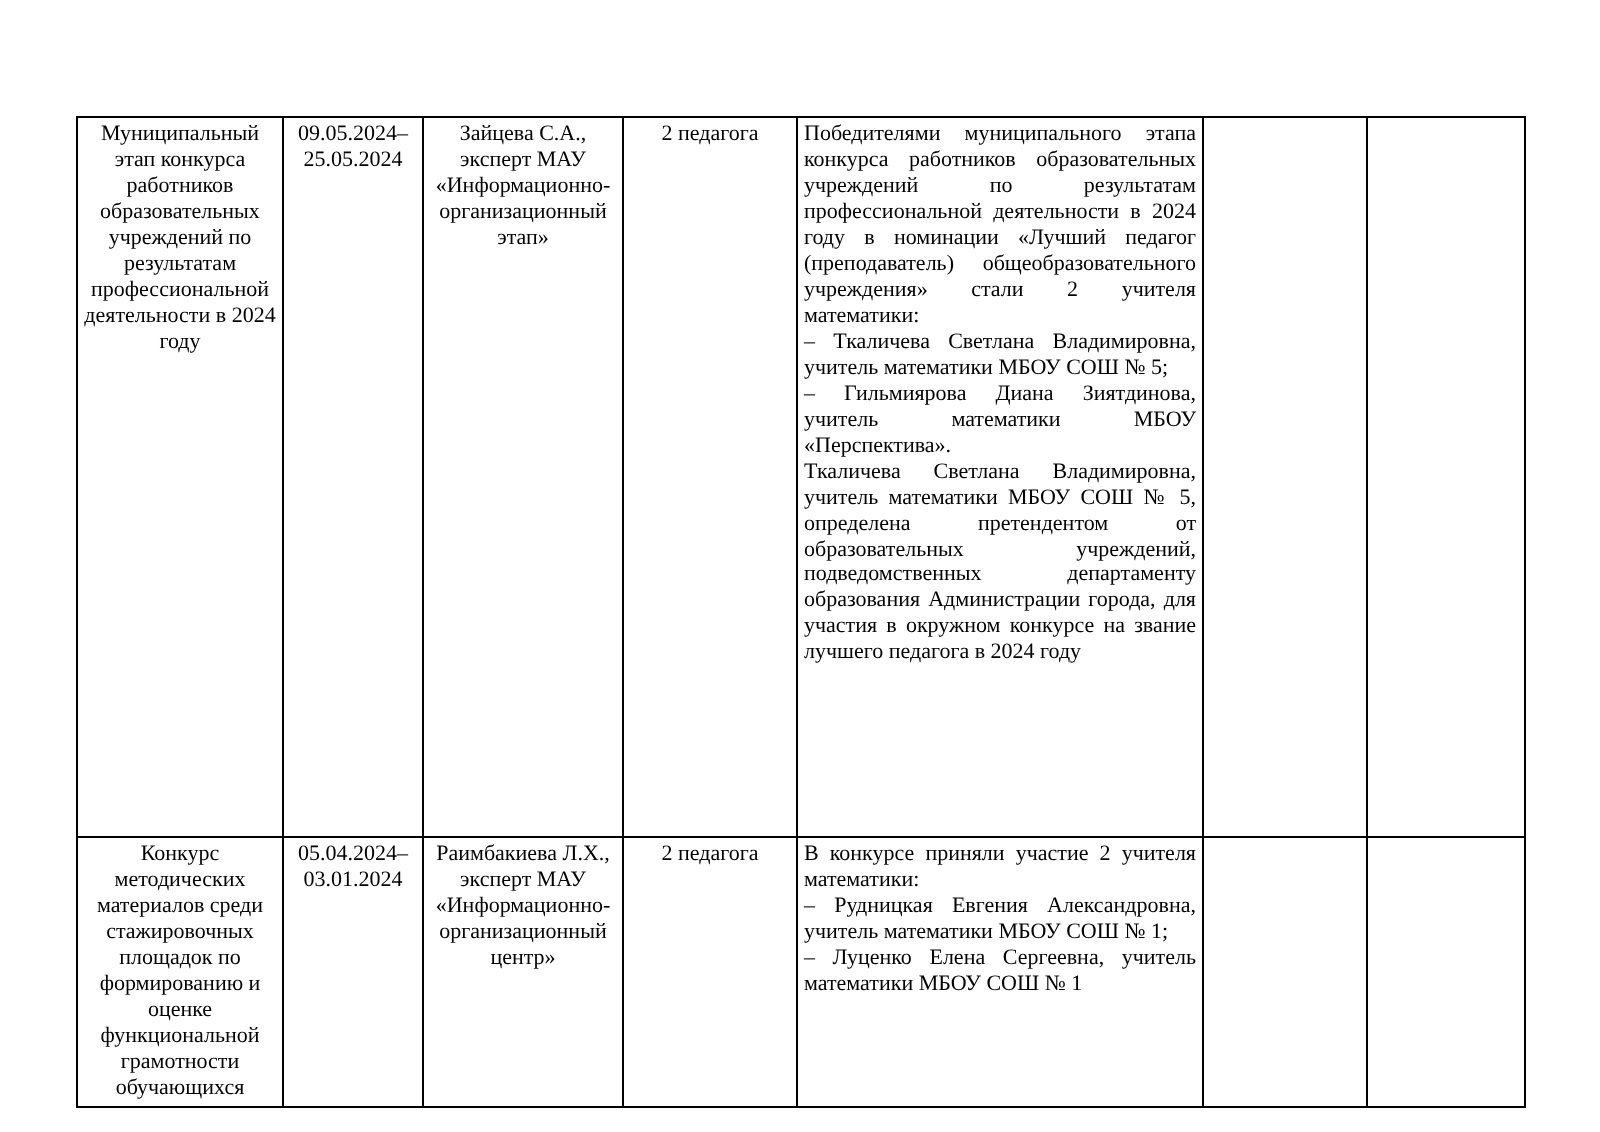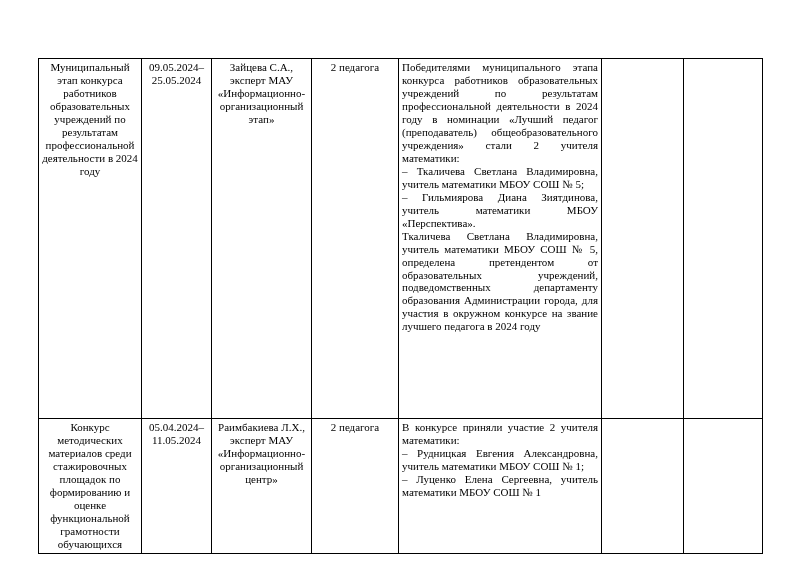--- a/index.html
+++ b/index.html
@@ -78,21 +78,21 @@
         <td class="c-center">2 педагога</td>
         <td class="c-justify pre">Победителями муниципального этапа конкурса работников образовательных учреждений по результатам профессиональной деятельности в 2024 году в номинации «Лучший педагог (преподаватель) общеобразовательного учреждения» стали 2 учителя математики:
 – Ткаличева Светлана Владимировна, учитель математики МБОУ СОШ № 5;
 – Гильмиярова Диана Зиятдинова, учитель математики МБОУ «Перспектива».
 Ткаличева Светлана Владимировна, учитель математики МБОУ СОШ № 5, определена претендентом от образовательных учреждений, подведомственных департаменту образования Администрации города, для участия в окружном конкурсе на звание лучшего педагога в 2024 году</td>
         <td></td>
         <td></td>
       </tr>
       <tr class="row-2">
         <td class="c-center">Конкурс методических материалов среди стажировочных площадок по формированию и оценке функциональной грамотности обучающихся</td>
-        <td class="c-center">05.04.2024–11.05.2024</td>
+        <td class="c-center">05.04.2024–03.01.2024</td>
         <td class="c-center">Раимбакиева Л.Х., эксперт МАУ «Информационно-организационный центр»</td>
         <td class="c-center">2 педагога</td>
         <td class="c-justify pre">В конкурсе приняли участие 2 учителя математики:
 – Рудницкая Евгения Александровна, учитель математики МБОУ СОШ № 1;
 – Луценко Елена Сергеевна, учитель математики МБОУ СОШ № 1</td>
         <td></td>
         <td></td>
       </tr>
     </tbody>
   </table>

